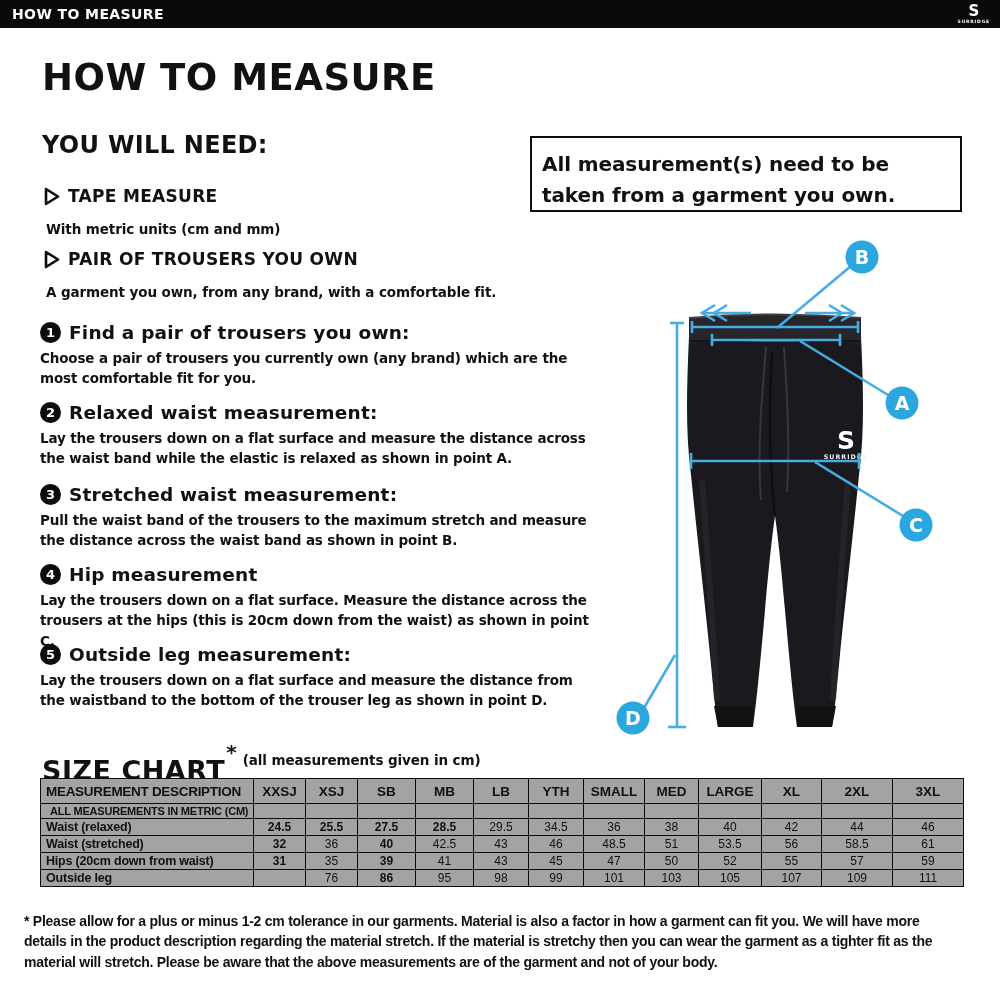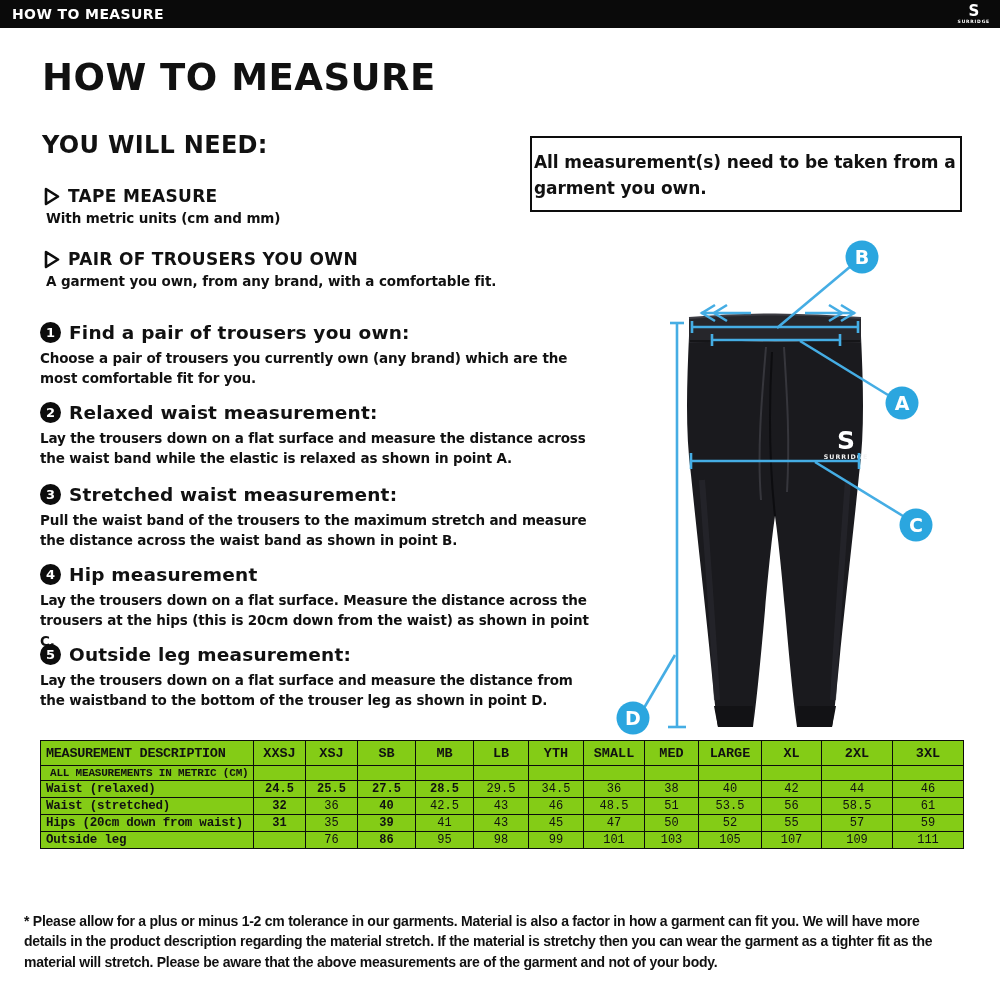--- a/index.html
+++ b/index.html
@@ -17,46 +17,46 @@
   .brand { display:flex; flex-direction:column; align-items:center; line-height:1; margin-top:1px; }
   .brand .s-glyph { color:#fff; font-size:15px; font-weight:800; transform:scaleY(1.05); }
   .brand .s-word { color:#fff; font-size:4.5px; font-weight:700; letter-spacing:.8px; margin-top:1px; }
   
   .h1 { position:absolute; left:42px; top:56px; font-size:37px; font-weight:800; letter-spacing:.5px; }
   .h2 { position:absolute; left:42px; top:131px; font-size:24px; font-weight:800; letter-spacing:.3px; }
   
   .need { position:absolute; left:44px; }
   .need-head { display:flex; align-items:center; gap:8px; }
   .need-label { font-size:17px; font-weight:800; letter-spacing:.3px; }
-  .need-desc { font-size:13.5px; font-weight:700; margin-top:4px; margin-left:2px; letter-spacing:-.1px;}
+  .need-desc { font-size:13.5px; font-weight:700; margin-top:15px; margin-left:2px; letter-spacing:-.1px;}
   
   .step { position:absolute; left:40px; width:552px; }
   .step-head { display:flex; align-items:center; gap:8px; }
   .badge {
     width:21px; height:21px; border-radius:50%; background:#0c0c0c; color:#fff; flex:0 0 21px;
     font-size:13px; font-weight:800; display:flex; align-items:center; justify-content:center;
   }
   .step-title { font-size:18.5px; font-weight:800; letter-spacing:.2px; }
   .step-body { font-size:13.5px; font-weight:700; line-height:1.5; margin-top:5px; letter-spacing:-.15px; }
   
   .info-box {
     position:absolute; left:530px; top:136px; width:432px; height:76px;
-    border:2.5px solid #0d0d0d; padding:11px 2px; font-size:17px; font-weight:700; line-height:1.55;
+    border:2.5px solid #0d0d0d; padding:11px 10px; font-size:20px; font-weight:700; line-height:1.55;
     letter-spacing:-.1px;
   }
   
   .figure { position:absolute; left:595px; top:225px; }
   
   .size-chart-head { position:absolute; left:42px; top:740px; display:flex; align-items:flex-start; }
   .size-chart-title { font-size:27px; font-weight:800; letter-spacing:.5px;margin-top:15px; }
   .size-chart-ast { font-size:20px; font-weight:800; margin:0 6px 0 1px; }
   .size-chart-note { font-size:13.5px; font-weight:700; margin-top:12px; letter-spacing:-.1px; }
   table.size-chart {
-    position:absolute; left:40px; top:740px; width:924px; border-collapse:collapse; table-layout:fixed;
-    font-family:Liberation Mono, monospace; background:#84cc16;
+    position:absolute; left:40px; top:778px; width:924px; border-collapse:collapse; table-layout:fixed;
+    font-family:Liberation Sans, sans-serif; background:#a3a3a3;
   }
   table.size-chart td, table.size-chart th { border:1.6px solid #0c0c0c; text-align:center; padding:0 2px; overflow:hidden; white-space:nowrap; }
   table.size-chart tr.hdr th { font-size:13.5px; font-weight:800; height:25px; }
   table.size-chart th.desc-h { text-align:left; padding-left:5px; font-size:14.5px; letter-spacing:-.3px; }
   table.size-chart td { font-size:12px; font-weight:400; height:17px; }
   table.size-chart td.desc { text-align:left; padding-left:5px; font-weight:700; font-size:12.5px; letter-spacing:-.2px; }
   table.size-chart tr.metric td { height:15px; }
   table.size-chart tr.metric td.desc { font-size:11px; font-weight:800; letter-spacing:-.2px;padding-left:9px; }
   table.size-chart td.b { font-weight:800; }
   

